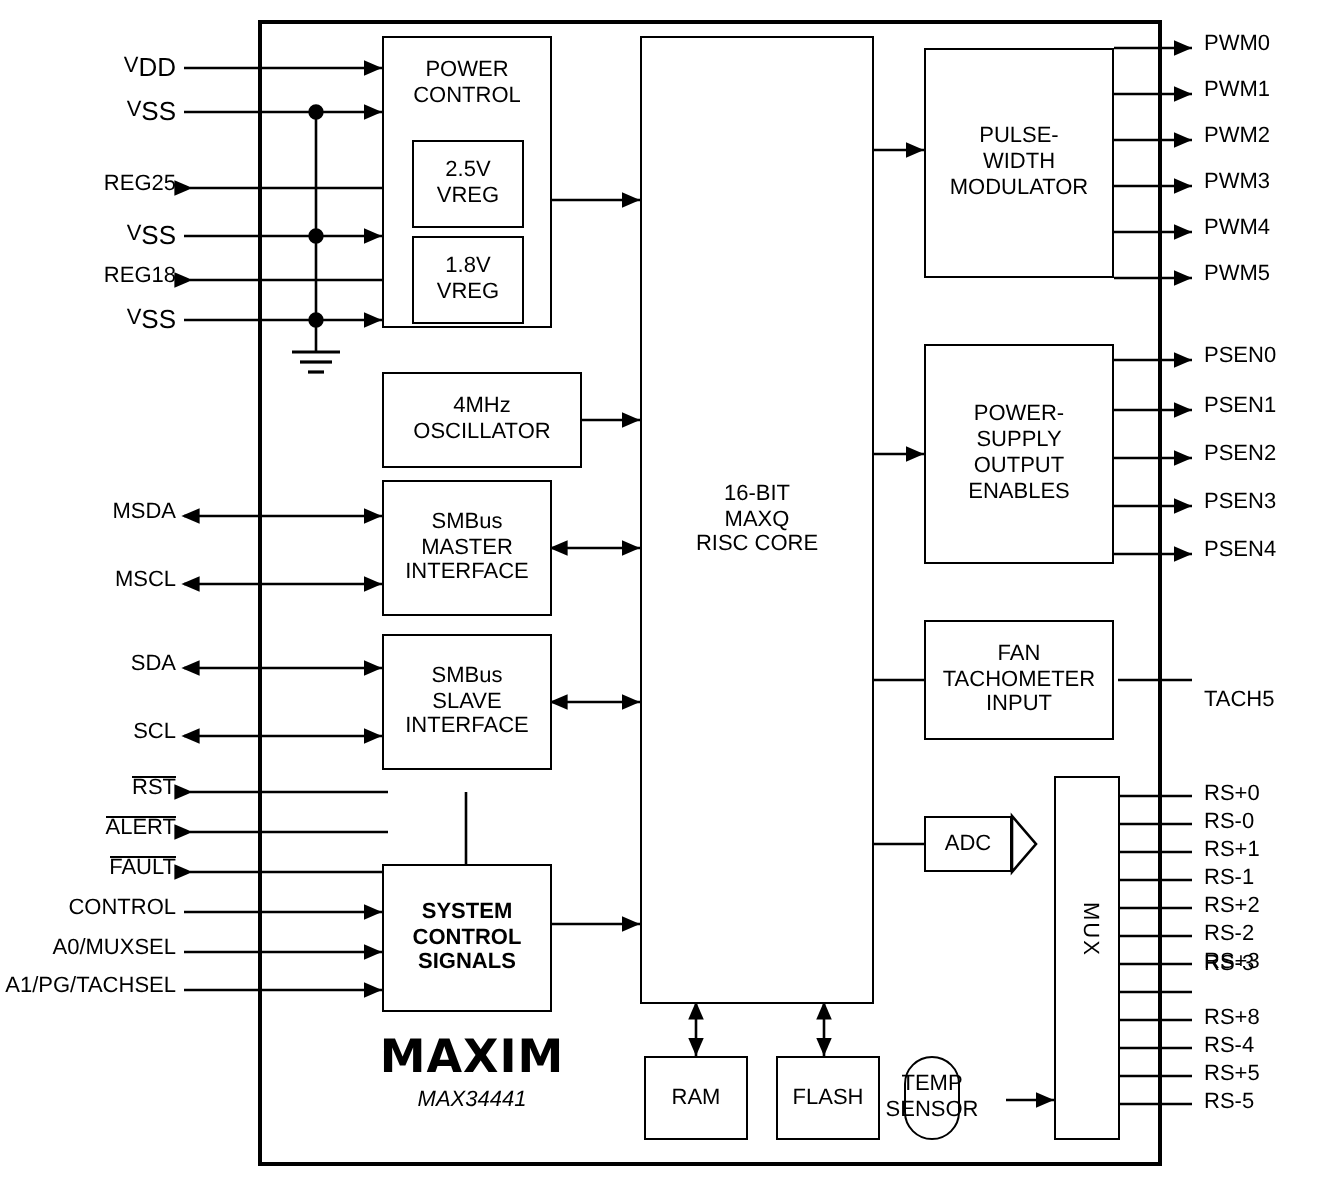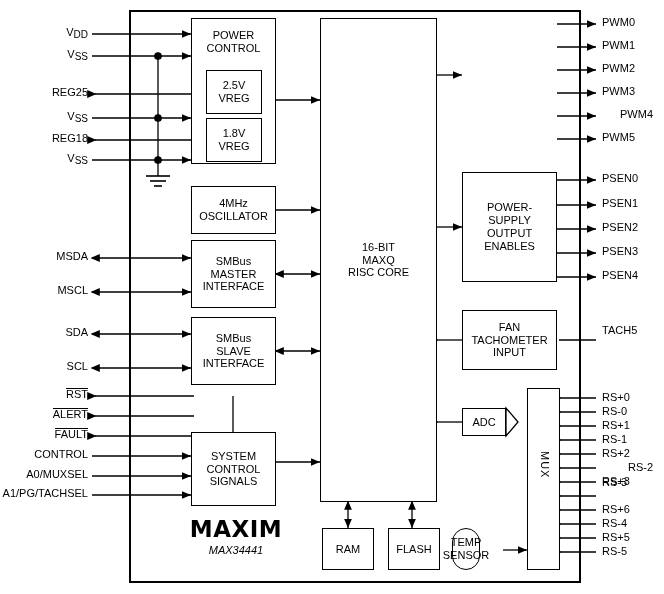--- a/index.html
+++ b/index.html
@@ -10,21 +10,21 @@
        font-size:11px;line-height:1.18;}
   .chip{position:absolute;left:129px;top:10px;width:452px;height:573px;border:2px solid #000;background:#fff;box-sizing:border-box;}
   .lbl{position:absolute;font-size:11px;white-space:nowrap;}
   .lbl.r{text-align:right;}
   svg.wires{position:absolute;left:0;top:0;width:664px;height:594px;overflow:visible;}
   .logo{position:absolute;left:176px;top:516px;width:120px;text-align:center;}
   .logo .m{font-family:"DejaVu Sans",sans-serif;font-weight:bold;font-size:23px;letter-spacing:.5px;}
   .logo .p{font-style:italic;font-size:11px;margin-top:2px;}
   .muxbox{position:absolute;border:1.5px solid #000;background:#fff;box-sizing:border-box;}
   .muxlabel{position:absolute;font-size:11px;letter-spacing:1px;writing-mode:vertical-rl;text-orientation:mixed;}
-  sub{font-size:10px;vertical-align:-2px;margin-top:32px;}
+  sub{font-size:13px;vertical-align:-2px;margin-top:32px;}
   .ovl{border-top:1px solid #000;padding-top:0px;display:inline-block;line-height:1.05;}
 </style>
 </head>
 <body>
 
 <div id="root">
 
   <div class="chip"></div>
 
   <svg class="wires">
@@ -140,86 +140,91 @@
   <div class="lbl r" style="left:0;top:408px;width:88px;"><span class="ovl">ALERT</span></div>
   <div class="lbl r" style="left:0;top:428px;width:88px;"><span class="ovl">FAULT</span></div>
   <div class="lbl r" style="left:0;top:448px;width:88px;"><span>CONTROL</span></div>
   <div class="lbl r" style="left:0;top:468px;width:88px;"><span>A0/MUXSEL</span></div>
   <div class="lbl r" style="left:0;top:487px;width:88px;"><span>A1/PG/TACHSEL</span></div>
 
   <div class="lbl" style="left:602px;top:16px;">PWM0</div>
   <div class="lbl" style="left:602px;top:39px;">PWM1</div>
   <div class="lbl" style="left:602px;top:62px;">PWM2</div>
   <div class="lbl" style="left:602px;top:85px;">PWM3</div>
-  <div class="lbl" style="left:620px;top:108px;">PWM4</div>
+  <div class="lbl" style="left:602px;top:108px;">PWM4</div>
   <div class="lbl" style="left:602px;top:131px;">PWM5</div>
 
   <div class="lbl" style="left:602px;top:172px;">PSEN0</div>
   <div class="lbl" style="left:602px;top:197px;">PSEN1</div>
   <div class="lbl" style="left:602px;top:221px;">PSEN2</div>
   <div class="lbl" style="left:602px;top:245px;">PSEN3</div>
   <div class="lbl" style="left:602px;top:269px;">PSEN4</div>
 
-  <div class="lbl" style="left:602px;top:324px;">TACH5</div>
+  <div class="lbl" style="left:602px;top:344px;">TACH5</div>
 
   <div class="lbl" style="left:602px;top:391px;">RS+0</div>
   <div class="lbl" style="left:602px;top:405px;">RS-0</div>
   <div class="lbl" style="left:602px;top:419px;">RS+1</div>
   <div class="lbl" style="left:602px;top:433px;">RS-1</div>
   <div class="lbl" style="left:602px;top:447px;">RS+2</div>
-  <div class="lbl" style="left:628px;top:461px;">RS-2</div>
+  <div class="lbl" style="left:602px;top:461px;">RS-2</div>
   <div class="lbl" style="left:602px;top:475px;">RS+3</div>
   <div class="lbl" style="left:602px;top:476px;">RS-3</div>
-  <div class="lbl" style="left:602px;top:503px;">RS+6</div>
+  <div class="lbl" style="left:602px;top:503px;">RS+8</div>
   <div class="lbl" style="left:602px;top:517px;">RS-4</div>
   <div class="lbl" style="left:602px;top:531px;">RS+5</div>
   <div class="lbl" style="left:602px;top:545px;">RS-5</div>
 
   <div class="box" style="left:191px;top:18px;width:85px;height:146px;align-items:flex-start;padding-top:10px;">
     <span style="white-space:pre-line;">POWER
 CONTROL</span>
   </div>
   <div class="box" style="left:206px;top:70px;width:56px;height:44px;">
     <span style="white-space:pre-line;">2.5V
 VREG</span>
   </div>
   <div class="box" style="left:206px;top:118px;width:56px;height:44px;">
     <span style="white-space:pre-line;">1.8V
 VREG</span>
   </div>
 
-  <div class="box" style="left:191px;top:186px;width:85px;height:48px;">
+  <div class="box" style="left:191px;top:186px;width:100px;height:48px;">
     <span style="white-space:pre-line;">4MHz
 OSCILLATOR</span>
   </div>
 
   <div class="box" style="left:191px;top:240px;width:85px;height:68px;">
     <span style="white-space:pre-line;">SMBus
 MASTER
 INTERFACE</span>
   </div>
 
   <div class="box" style="left:191px;top:317px;width:85px;height:68px;">
     <span style="white-space:pre-line;">SMBus
 SLAVE
 INTERFACE</span>
   </div>
 
-  <div class="box" style="left:191px;top:432px;width:85px;height:74px;">
+  <div class="box" style="left:191px;top:432px;width:85px;height:74px;font-weight:bold;">
     <span style="white-space:pre-line;">SYSTEM
 CONTROL
 SIGNALS</span>
   </div>
 
   <div class="box" style="left:320px;top:18px;width:117px;height:484px;">
     <span style="white-space:pre-line;">16-BIT
 MAXQ
 RISC CORE</span>
   </div>
 
+  <div class="box" style="left:462px;top:24px;width:95px;height:115px;">
+    <span style="white-space:pre-line;">PULSE-
+WIDTH
+MODULATOR</span>
+  </div>
 
   <div class="box" style="left:462px;top:172px;width:95px;height:110px;">
     <span style="white-space:pre-line;">POWER-
 SUPPLY
 OUTPUT
 ENABLES</span>
   </div>
 
   <div class="box" style="left:462px;top:310px;width:95px;height:60px;">
     <span style="white-space:pre-line;">FAN

